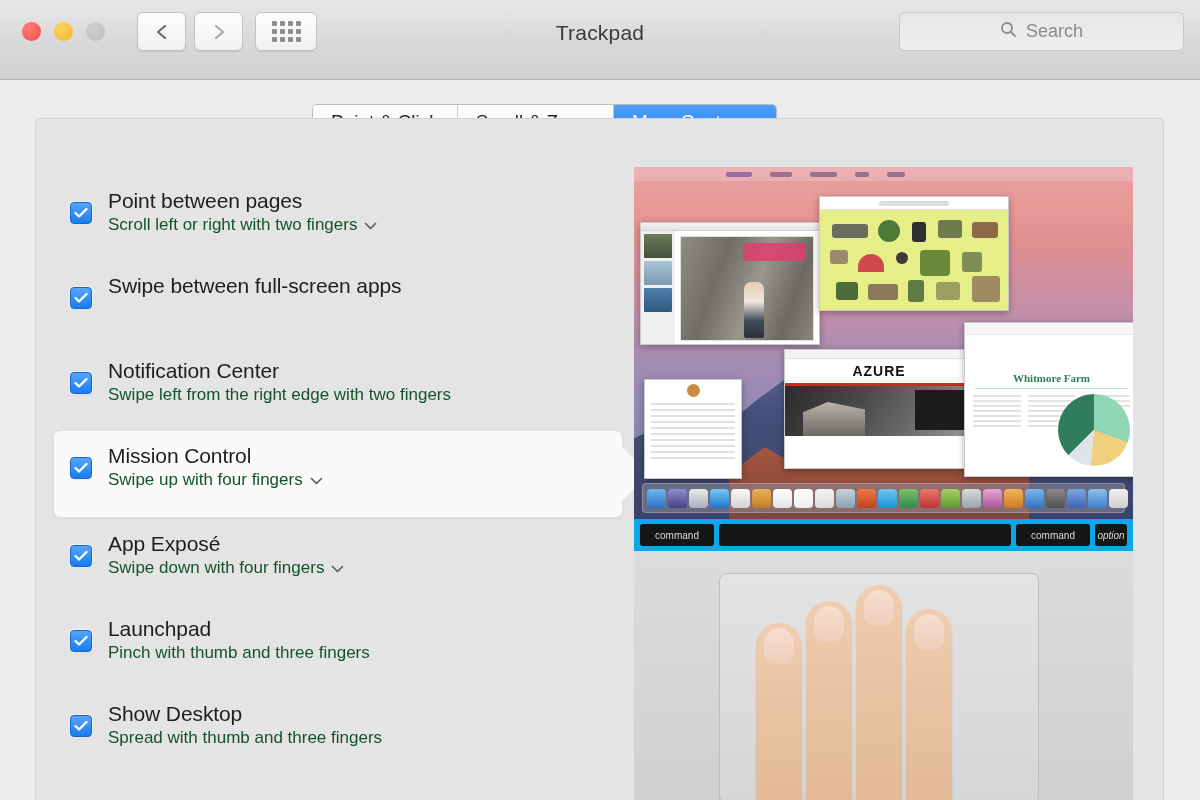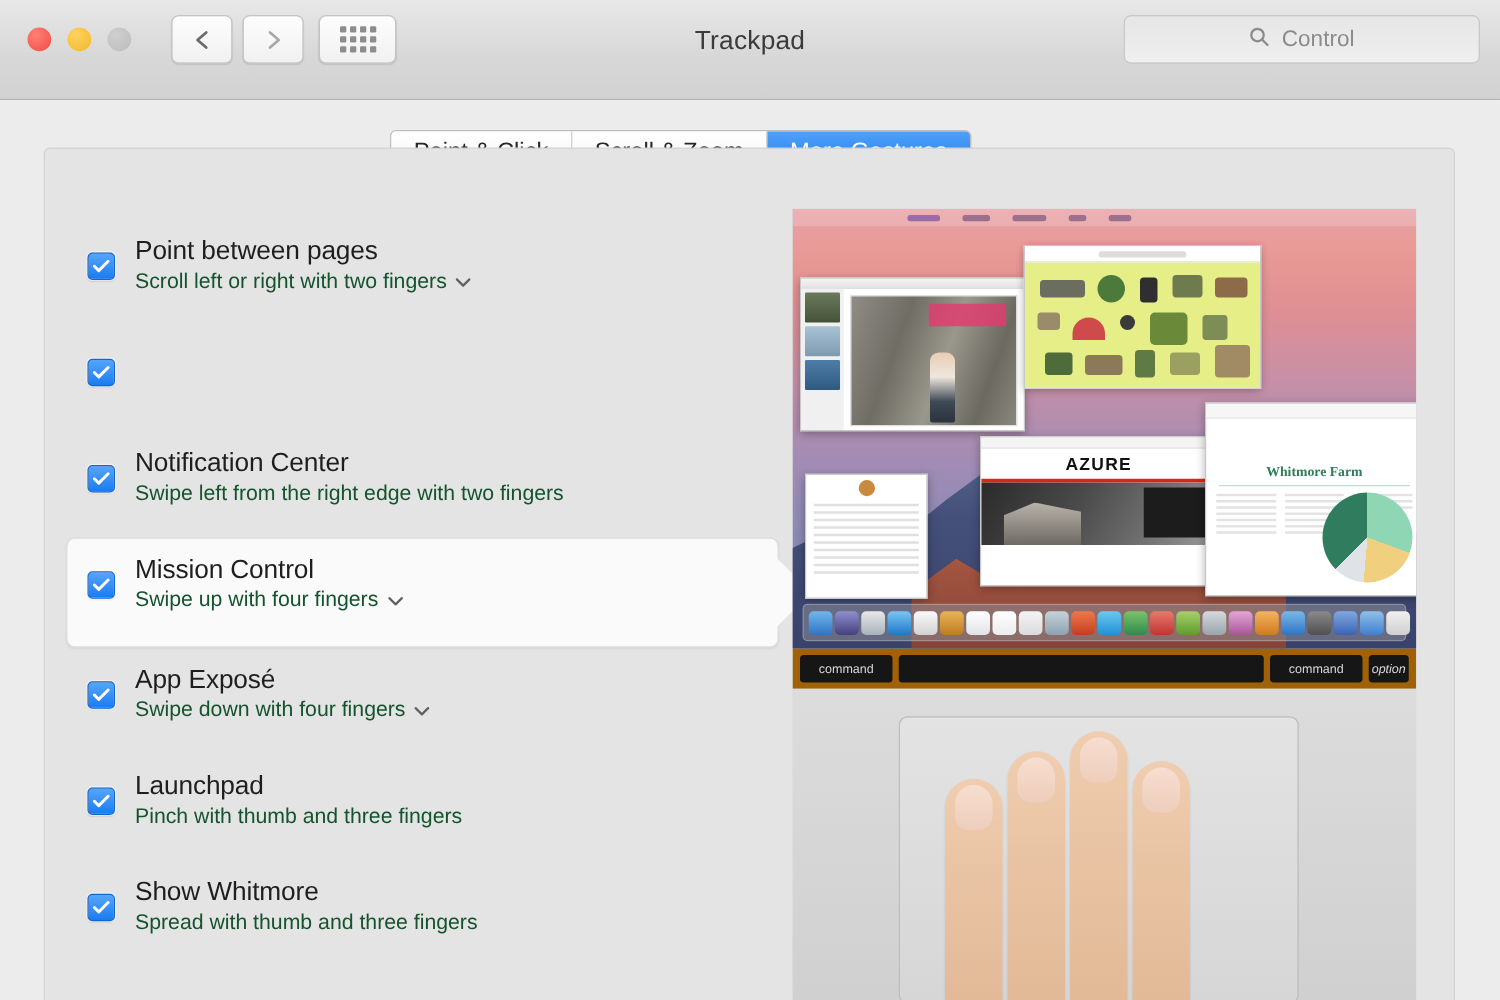--- a/index.html
+++ b/index.html
@@ -248,21 +248,21 @@
   .dock {
     position: absolute; left: 8px; bottom: 6px; width: 483px; height: 30px;
     background: rgba(140,140,150,.55);
     border: 1px solid rgba(255,255,255,.25);
     border-radius: 4px;
     display: flex; align-items: center; gap: 2px; padding: 0 4px;
   }
   .dock i { display: block; width: 19px; height: 19px; border-radius: 4px; flex: 0 0 auto; }
 
   
-  .keys { position: absolute; left: 0; top: 352px; width: 499px; height: 32px; background:#a16207;
+  .keys { position: absolute; left: 0; top: 352px; width: 499px; height: 32px; background:#0ea5e9;
           display:flex; align-items:center; gap: 5px; padding: 0 6px; }
   .key { background:#161616; border-radius: 3px; height: 22px; display:flex; align-items:center; justify-content:center;
          color:#d8d8d8; font-size: 10px; }
   .key.cmd-l { width: 74px; }
   .key.space { flex: 1; }
   .key.cmd-r { width: 74px; }
   .key.opt   { width: 32px; font-style: italic; }
 
   
   .deck { position: absolute; left: 0; top: 384px; width: 499px; height: 267px;
@@ -329,21 +329,21 @@
 
   <div class="wintitle">Trackpad</div>
 
   <div class="searchwrap">
     <span>
       <svg width="17" height="17" viewBox="0 0 17 17">
           <circle cx="7" cy="7" r="5" fill="none" stroke="#8b8b8b" stroke-width="1.8"></circle>
           <line x1="10.8" y1="10.8" x2="15" y2="15" stroke="#8b8b8b" stroke-width="1.8" stroke-linecap="round"></line>
         </svg>
     </span>
-    <span class="stext">Control</span>
+    <span class="stext">Search</span>
   </div>
 </div>
 
 <div class="tabbar">
   <div class="tab">Point &amp; Click</div>
   <div class="tab">Scroll &amp; Zoom</div>
   <div class="tab active">More Gestures</div>
 </div>
 
 <div class="panel"></div>
@@ -372,20 +372,21 @@
   </div>
 
   <div class="grow">
     <div class="inner">
       <span class="cbox">
         <svg width="14" height="12" viewBox="0 0 14 12">
             <polyline points="1.5,6 5,9.5 12.5,2" fill="none" stroke="#fff" stroke-width="2.3" stroke-linecap="round" stroke-linejoin="round"></polyline>
           </svg>
       </span>
       <span class="gtext">
+        <span class="gtitle">Swipe between full-screen apps</span>
       </span>
     </div>
   </div>
 
   <div class="grow">
     <div class="inner">
       <span class="cbox">
         <svg width="14" height="12" viewBox="0 0 14 12">
             <polyline points="1.5,6 5,9.5 12.5,2" fill="none" stroke="#fff" stroke-width="2.3" stroke-linecap="round" stroke-linejoin="round"></polyline>
           </svg>
@@ -459,21 +460,21 @@
   </div>
 
   <div class="grow">
     <div class="inner">
       <span class="cbox">
         <svg width="14" height="12" viewBox="0 0 14 12">
             <polyline points="1.5,6 5,9.5 12.5,2" fill="none" stroke="#fff" stroke-width="2.3" stroke-linecap="round" stroke-linejoin="round"></polyline>
           </svg>
       </span>
       <span class="gtext">
-        <span class="gtitle">Show Whitmore</span>
+        <span class="gtitle">Show Desktop</span>
         <span class="gsub">
           <span>Spread with thumb and three fingers</span>
         </span>
       </span>
     </div>
   </div>
 
 </div>
 
 <div class="preview">

